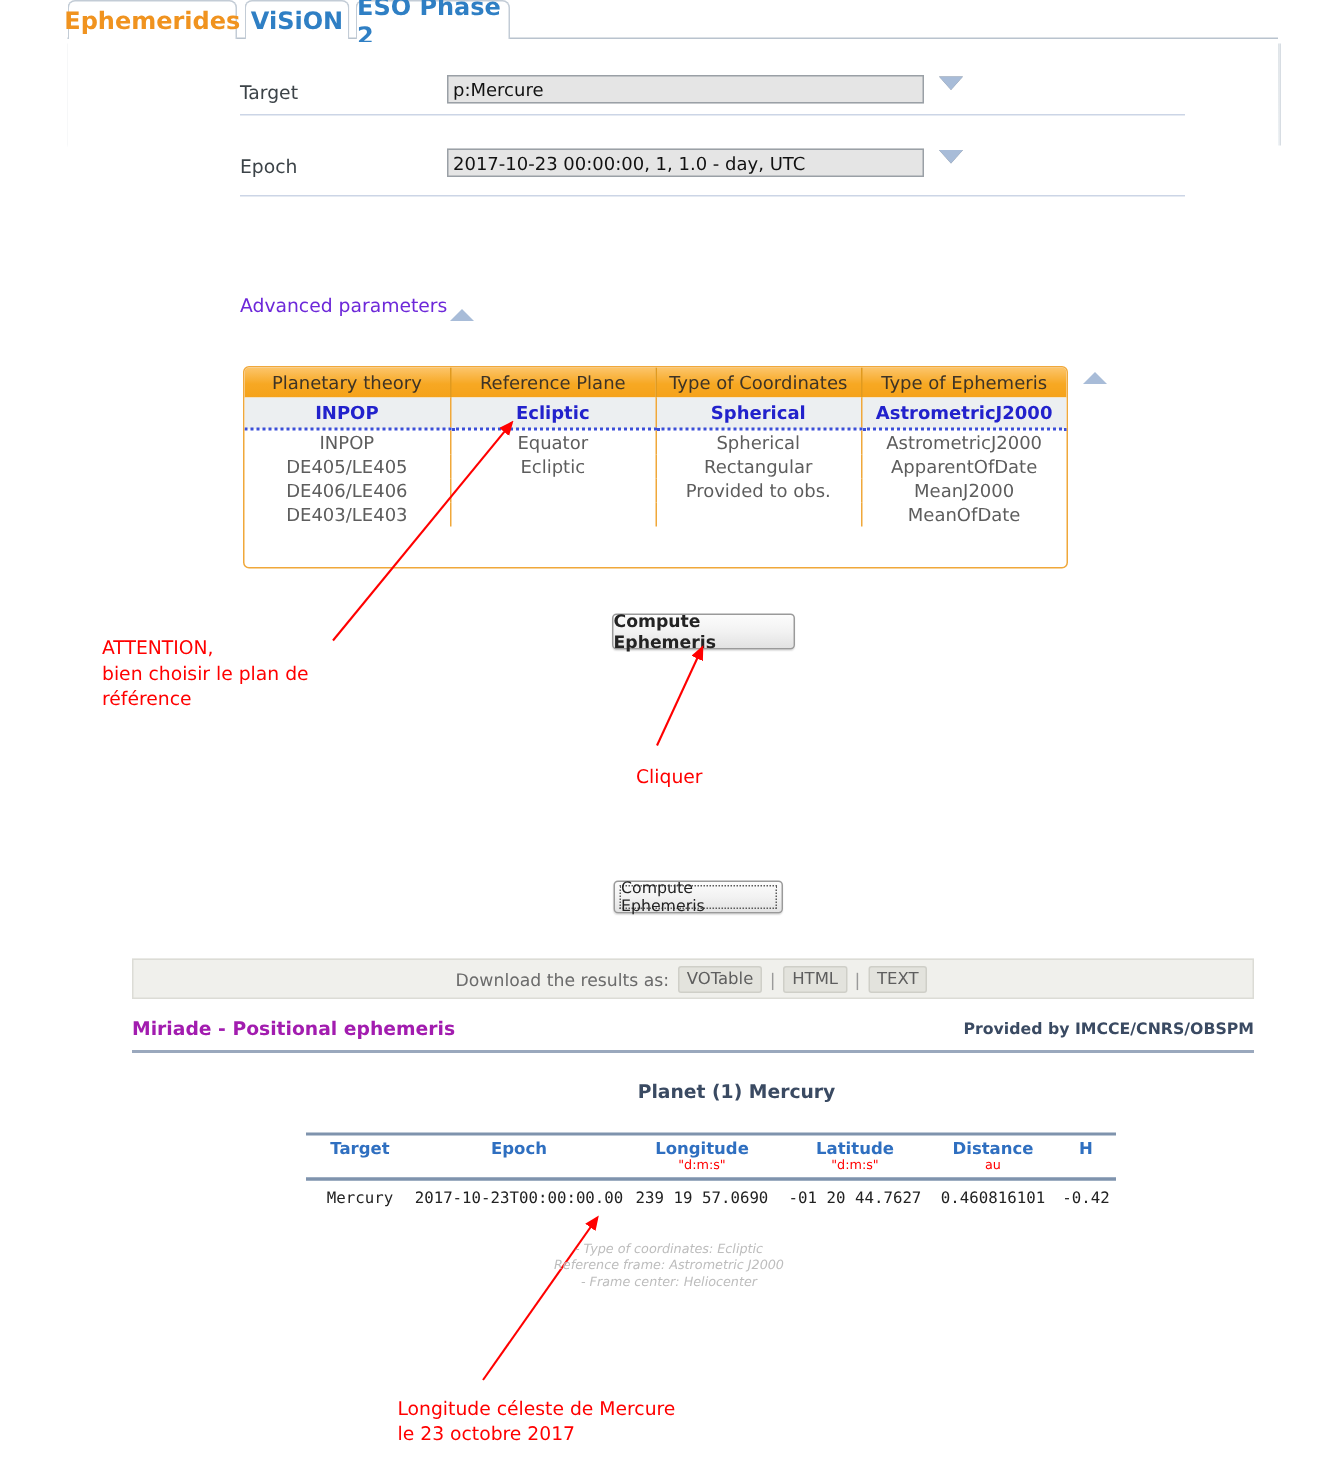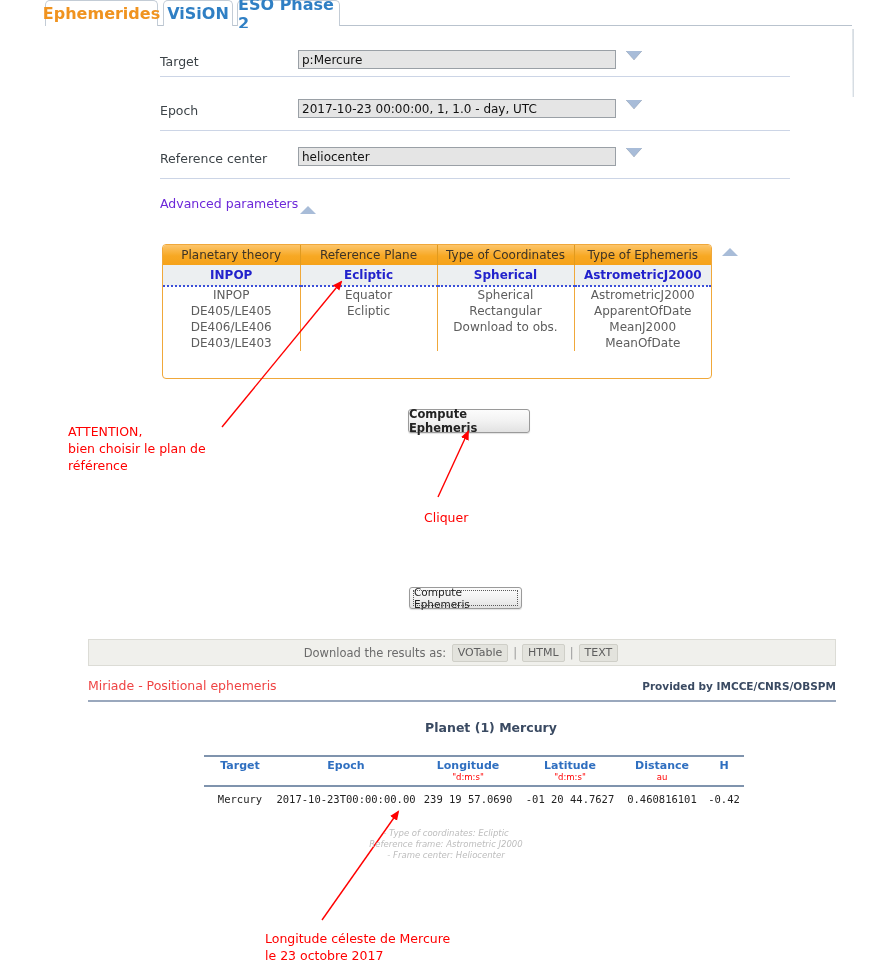--- a/index.html
+++ b/index.html
@@ -221,21 +221,21 @@
   }
   .dl-sep { color: #9a9a9a; margin: 0 3px; }
 
   
   .res-header {
     position: absolute; left: 88px; top: 678px; width: 748px; height: 22px;
     border-bottom: 2px solid #9aa8bd;
   }
   .res-title {
     position: absolute; left: 0; top: 0;
-    font-size: 12.5px; font-weight: normal; color: #ef4444; text-align: right;
+    font-size: 12.5px; font-weight: bold; color: #a21caf; text-align: right;
   }
   .res-provider {
     position: absolute; right: 0; top: 2px;
     font-size: 10.5px; font-weight: bold; color: #3a4a62;
   }
   .planet-title {
     position: absolute; left: 0; top: 720px; width: 892px;
     text-align: center;
     font-size: 12.5px; font-weight: bold; color: #3a4a62; padding-left: 45px;
   }
@@ -309,28 +309,20 @@
 
   <div class="frow" style="top:75px;">
     <div class="flabel">Epoch</div>
     <input class="finput" value="2017-10-23 00:00:00, 1, 1.0 - day, UTC" style="">
     <div class="fcaret">
         <div class="tri-down"></div>
       </div>
     <div class="fsep" style="top:27px;"></div>
   </div>
 
-  <div class="frow" style="top:123px;">
-    <div class="flabel">Reference center</div>
-    <input class="finput" value="heliocenter" style="">
-    <div class="fcaret">
-        <div class="tri-down"></div>
-      </div>
-    <div class="fsep" style="top:27px;"></div>
-  </div>
 </div>
 
 <div class="adv-label">Advanced
 parameters</div>
 <div class="adv-toggle">
     <div class="tri-up"></div>
   </div>
 
 <div class="advbox">
   <table class="advtable">
@@ -357,21 +349,21 @@
       </tr>
       <tr class="opt">
         <td>DE405/LE405</td>
         <td>Ecliptic</td>
         <td>Rectangular</td>
         <td>ApparentOfDate</td>
       </tr>
       <tr class="opt">
         <td>DE406/LE406</td>
         <td></td>
-        <td>Download to obs.</td>
+        <td>Provided to obs.</td>
         <td>MeanJ2000</td>
       </tr>
       <tr class="opt">
         <td>DE403/LE403</td>
         <td></td>
         <td></td>
         <td>MeanOfDate</td>
       </tr>
     </tbody>
   </table>

